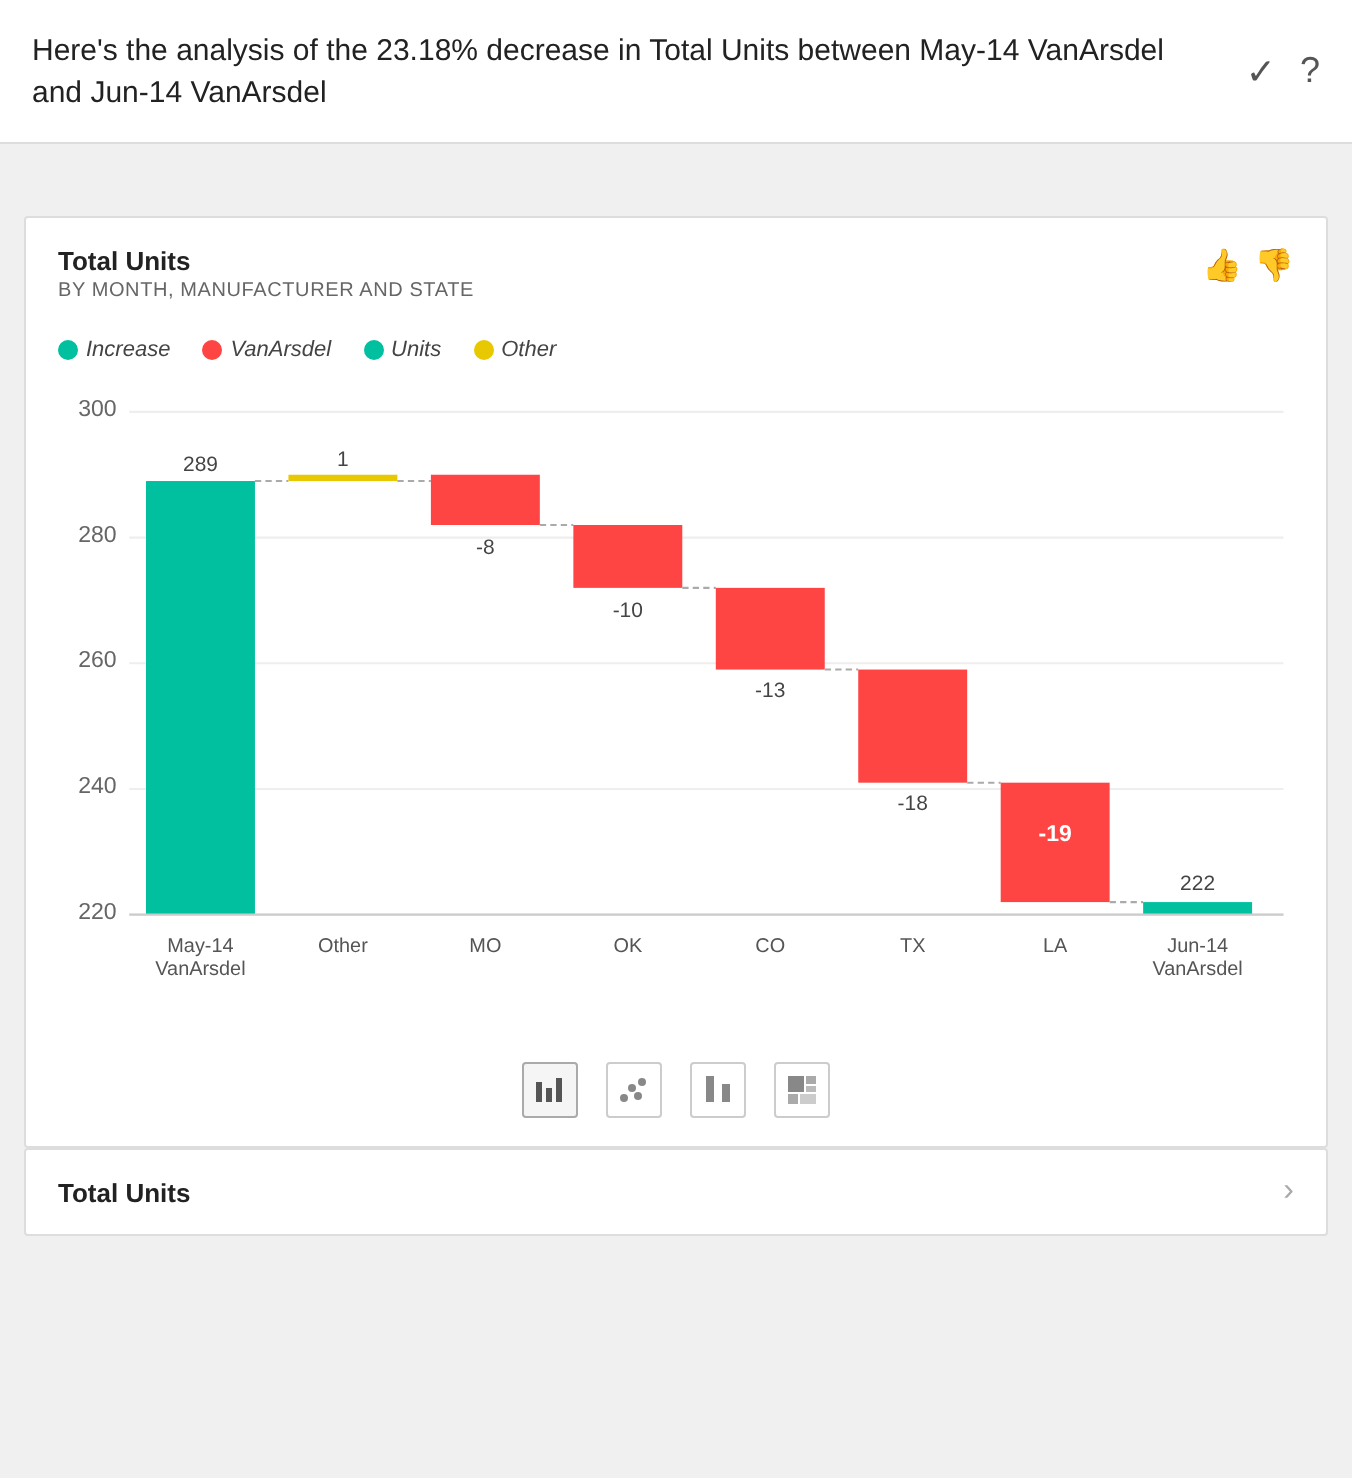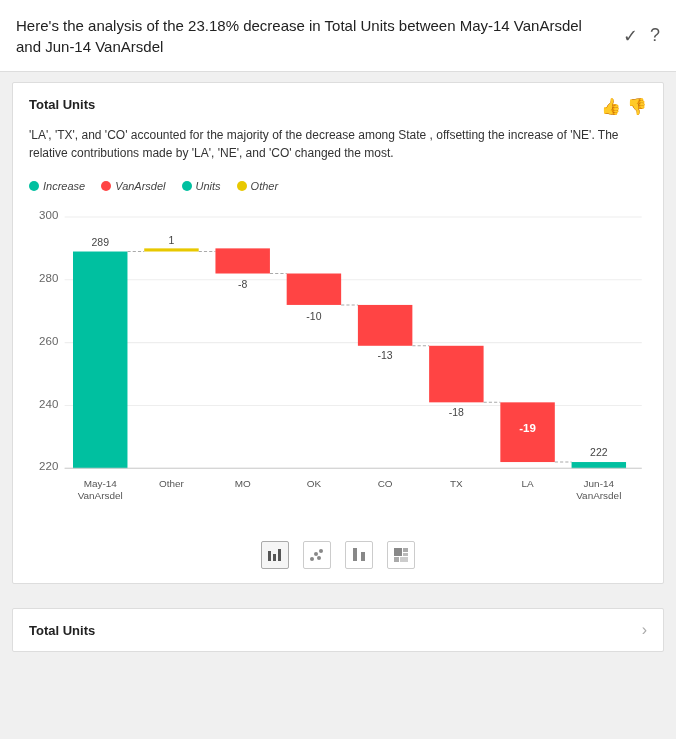--- a/index.html
+++ b/index.html
@@ -45,21 +45,22 @@
       font-size: 18px;
       cursor: pointer;
     }
     
     .main {
       flex: 1;
       padding: 10px 12px 10px 12px;
       overflow-y: auto;
       display: flex;
       flex-direction: column;
-      gap: 24px;
+      gap: 0;
+      margin-top: 26px;
     }
     
     .card {
       background: #fff;
       border: 1px solid #ddd;
       border-radius: 2px;
       padding: 14px 16px 10px 16px;
     }
     .card-header {
       display: flex;
@@ -180,27 +181,27 @@
       <span class="header-icon">?</span>
     </div>
   </div>
 
   <div class="main">
 
     <div class="card">
       <div class="card-header">
         <div>
           <div class="card-title">Total Units</div>
+          <div class="card-subtitle">BY MONTH, MANUFACTURER AND STATE</div>
         </div>
         <div class="card-feedback">
           <span>👍</span>
           <span>👎</span>
         </div>
       </div>
-      <div class="card-description">'LA', 'TX', and 'CO' accounted for the majority of the decrease among State , offsetting the increase of 'NE'. The relative contributions made by 'LA', 'NE', and 'CO' changed the most.</div>
 
       <div class="legend">
         <div class="legend-item">
           <div class="legend-dot" style="background:#00C0A0;"></div>
           <span>Increase</span>
         </div>
         <div class="legend-item">
           <div class="legend-dot" style="background:#FF4444;"></div>
           <span>VanArsdel</span>
         </div>

